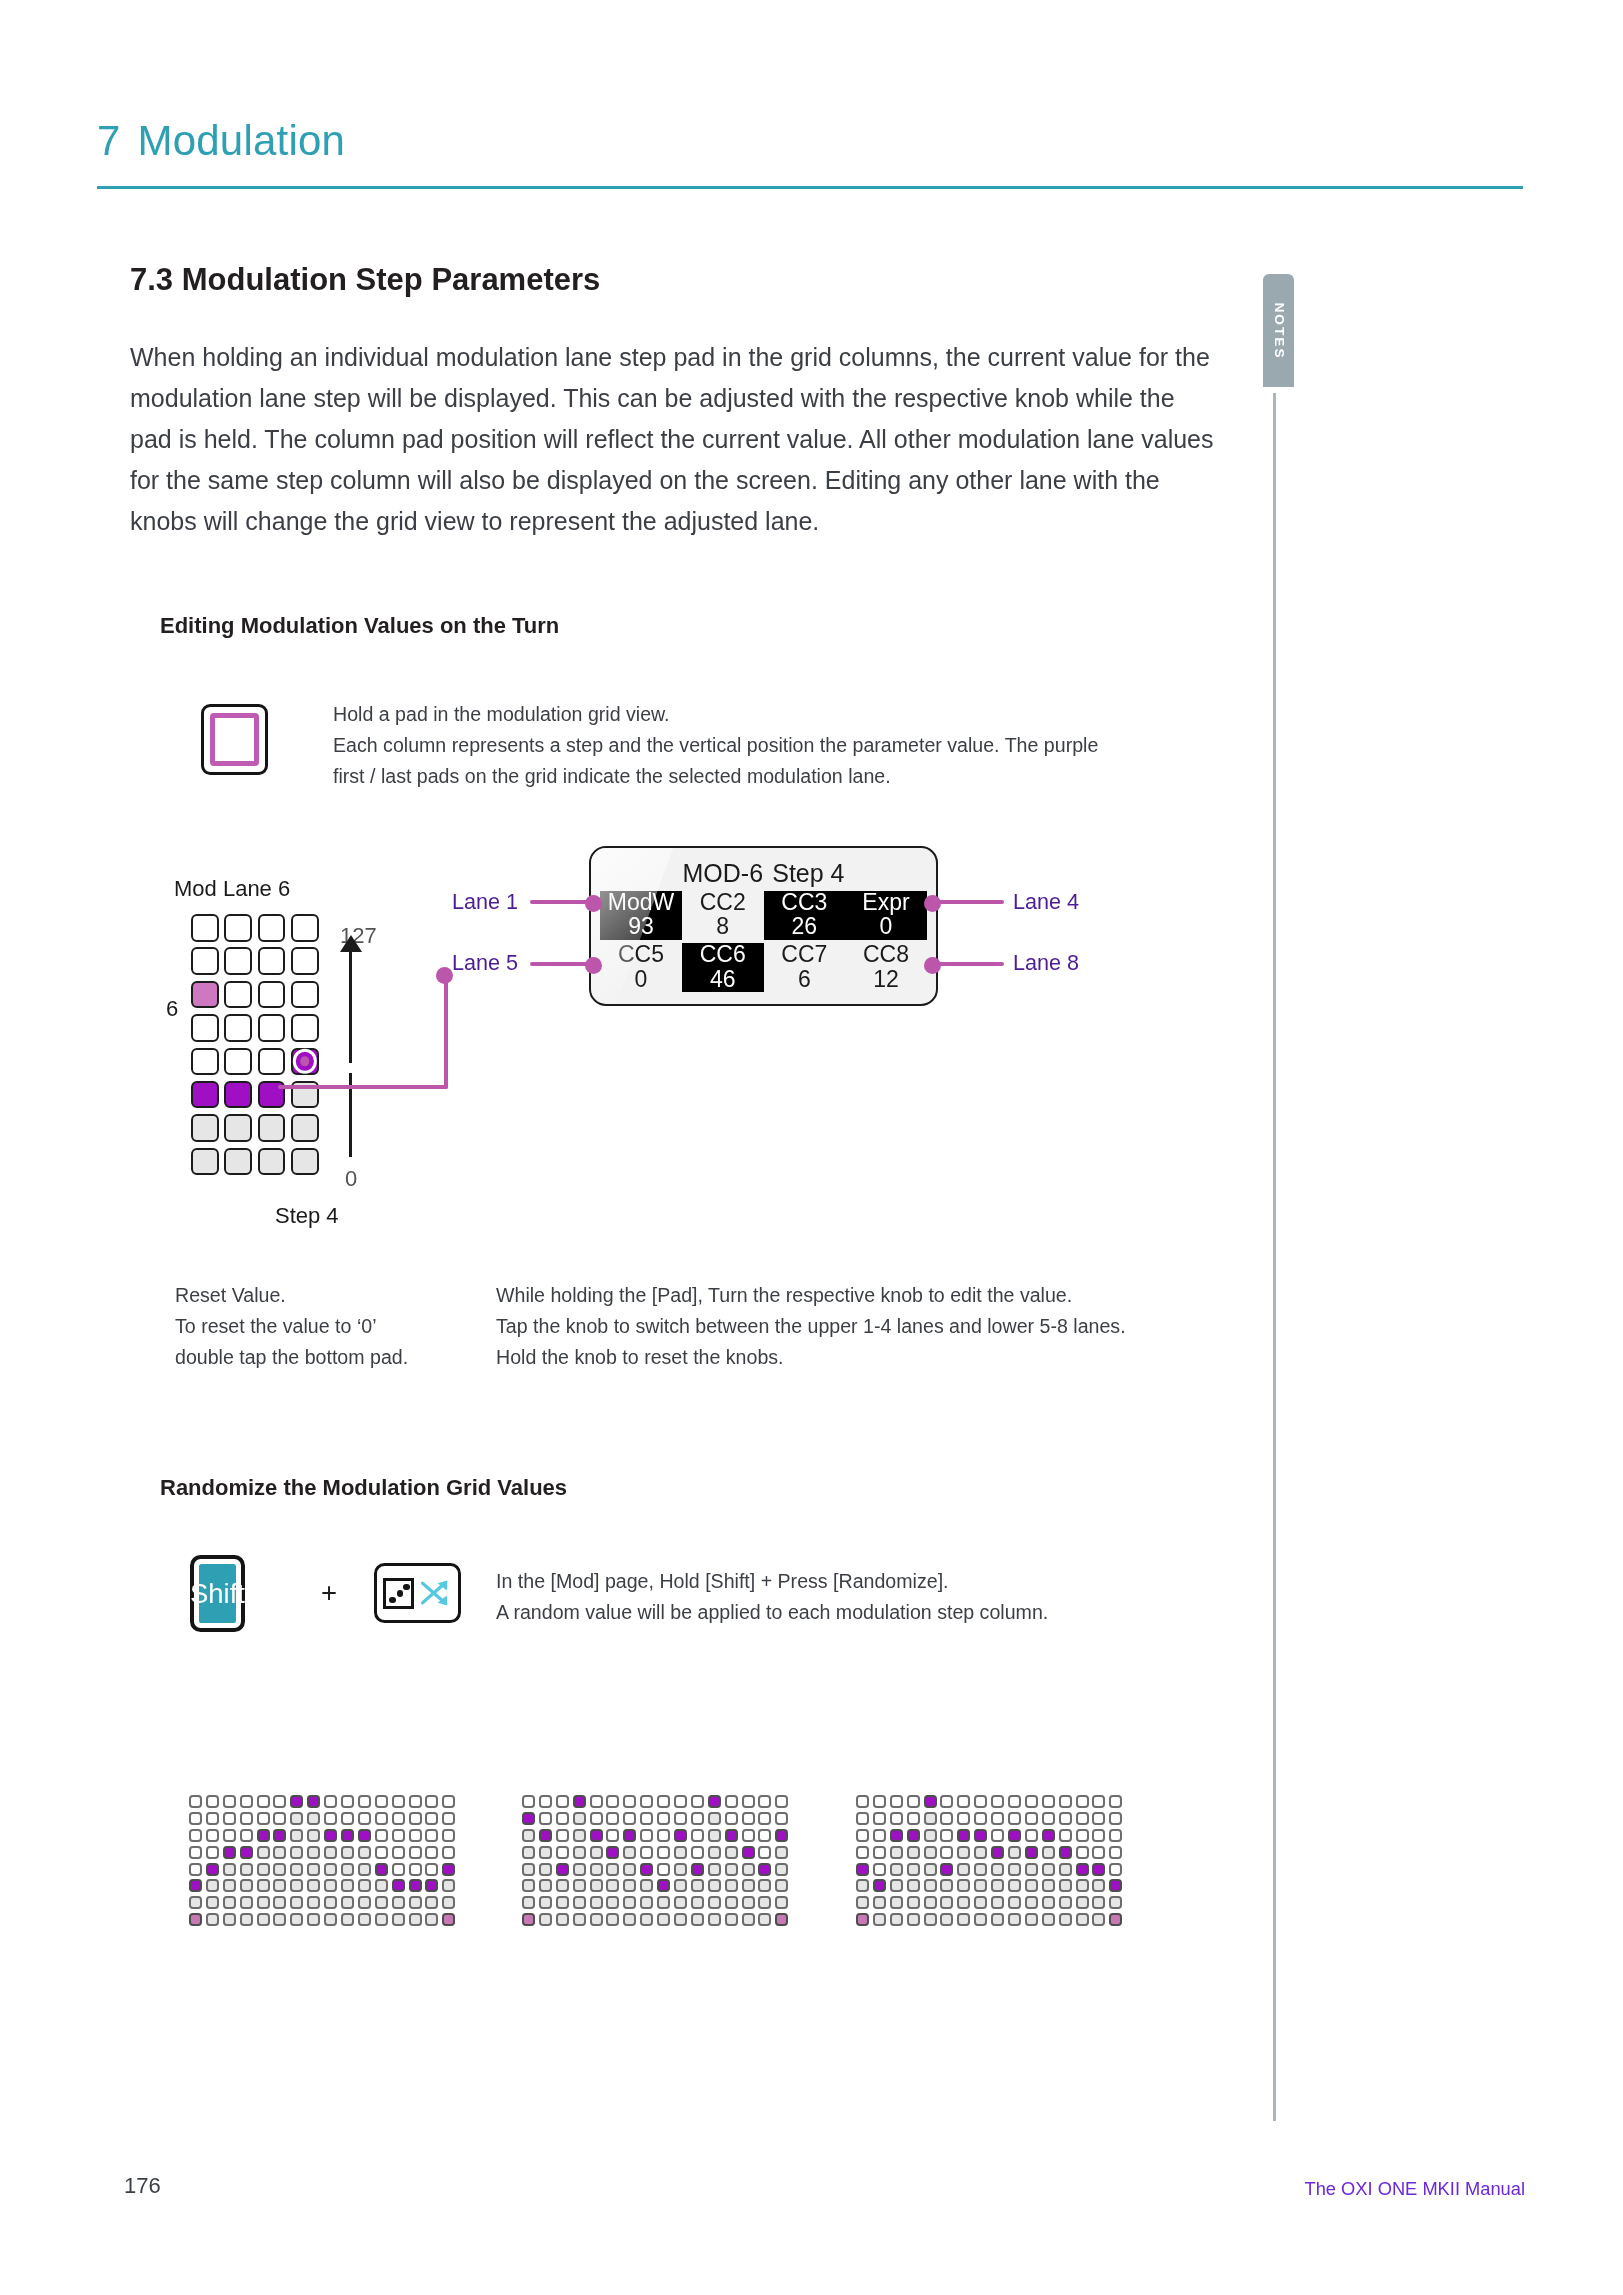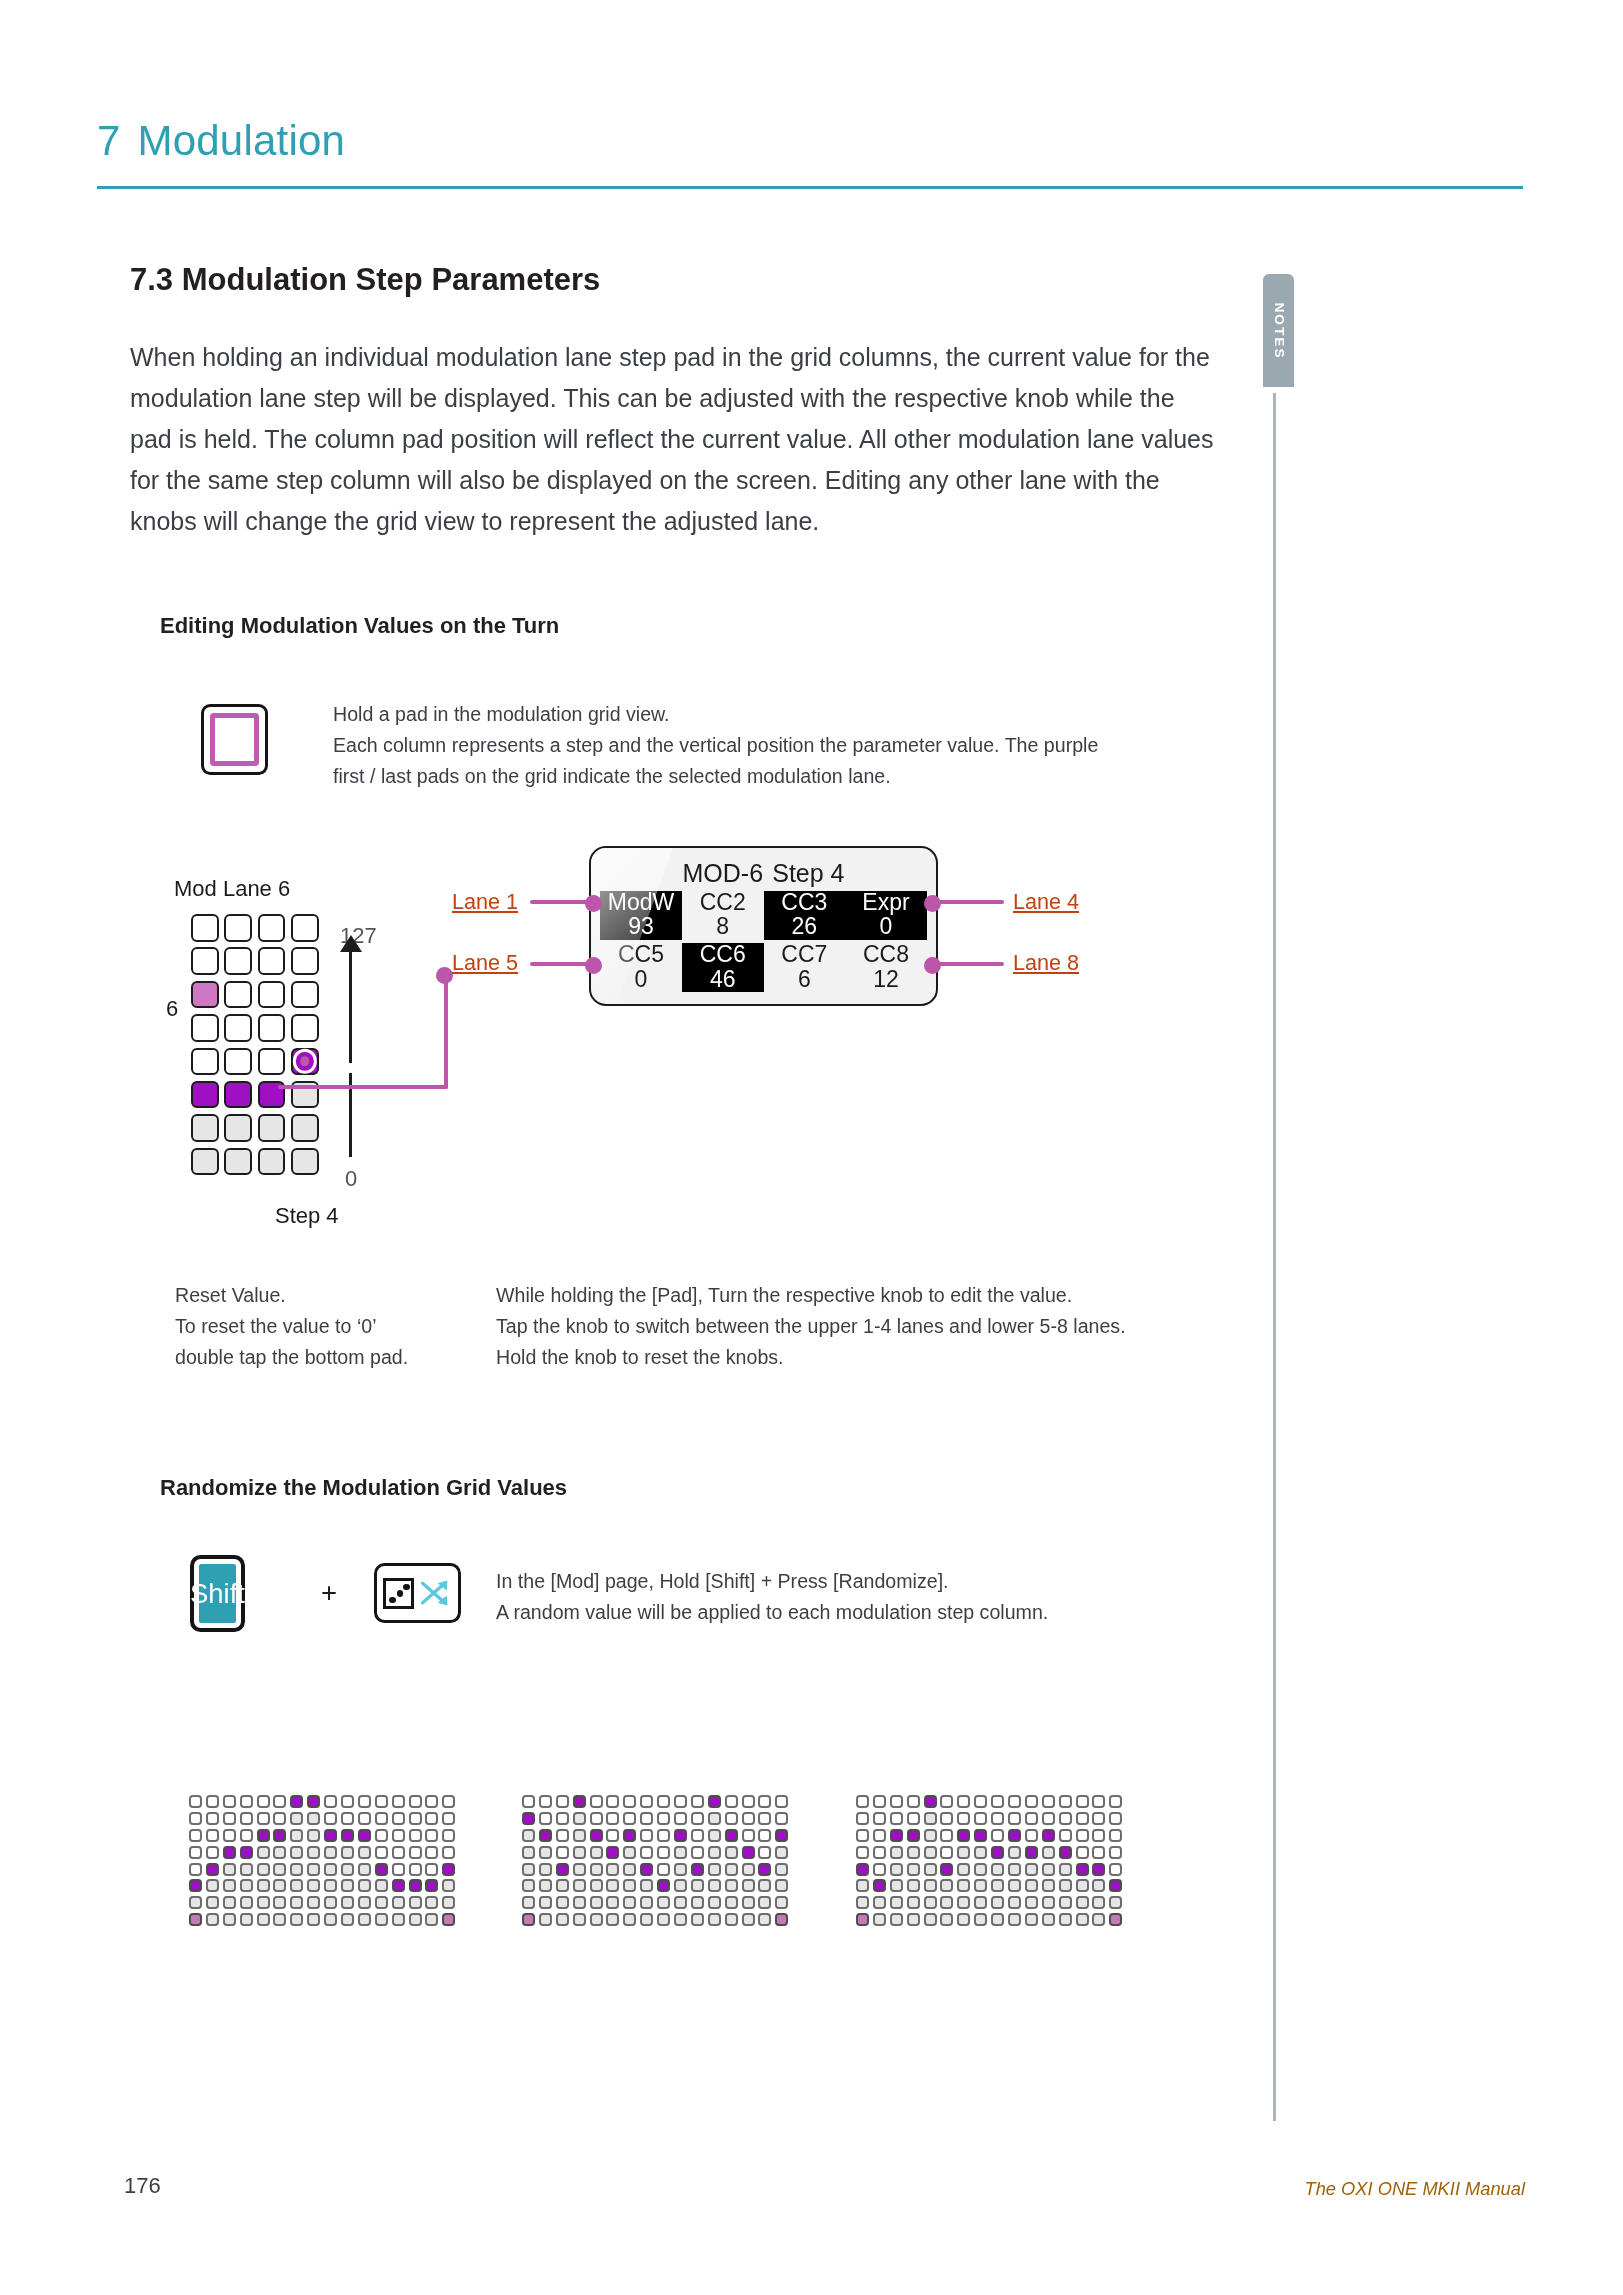--- a/index.html
+++ b/index.html
@@ -71,21 +71,21 @@
   .lrow{display:flex;height:23.6px;}
   .lcell{flex:1;display:flex;align-items:center;justify-content:center;font-size:23px;line-height:23.6px;}
   .lcell.hl{background:#000000;color:#ffffff;}
   .lcell.pl{background:transparent;color:#1b1b1b;}
   .lrow.vals{height:25px;margin-bottom:3.9px;}
 
   
   .cline{position:absolute;background:#bb56ab;height:3.9px;border-radius:2px;}
   .cvert{position:absolute;background:#bb56ab;width:3.9px;border-radius:2px;}
   .cdot{position:absolute;width:17px;height:17px;border-radius:50%;background:#bb56ab;}
-  .clabel{position:absolute;font-size:21.6px;color:#c2410c;white-space:nowrap;text-decoration:underline;}
+  .clabel{position:absolute;font-size:21.6px;color:#4c1d95;white-space:nowrap;}
 
   
   .modgrid{position:absolute;left:191px;top:914px;}
   .mrow{display:flex;}
   .mcell{
     width:27.5px;height:27.5px;margin:0 5.9px 5.9px 0;
     border:2.6px solid #1b1b1b;border-radius:5.9px;box-sizing:border-box;background:#ffffff;
   }
   .mcell.off{background:#e6e6e6;}
   .mcell.on{background:#9f0fc4;}
@@ -140,21 +140,21 @@
   .rcell{
     width:13px;height:13px;margin:0 3.9px 3.9px 0;
     border:2px solid #6d6d6d;border-radius:3.9px;box-sizing:border-box;background:#ffffff;
   }
   .rcell.off{background:#e6e6e6;}
   .rcell.on{background:#9f0fc4;border-color:#4d4d4d;}
   .rcell.sel{background:#c779b4;border-color:#4d4d4d;}
 
   
   .pg-num{position:absolute;left:124px;top:2173px;font-size:22px;color:#3b3f45;}
-  .footer-right{position:absolute;right:98px;top:2178px;font-size:18.3px;color:#a16207;font-style:italic;}
+  .footer-right{position:absolute;right:98px;top:2178px;font-size:18.3px;color:#6d28d9;}
 </style>
 </head>
 <body>
 
 <div class="page">
 
   <div class="chapter">
     <span class="num">7</span><span>Modulation</span>
   </div>
   <div class="chapter-rule"></div>

